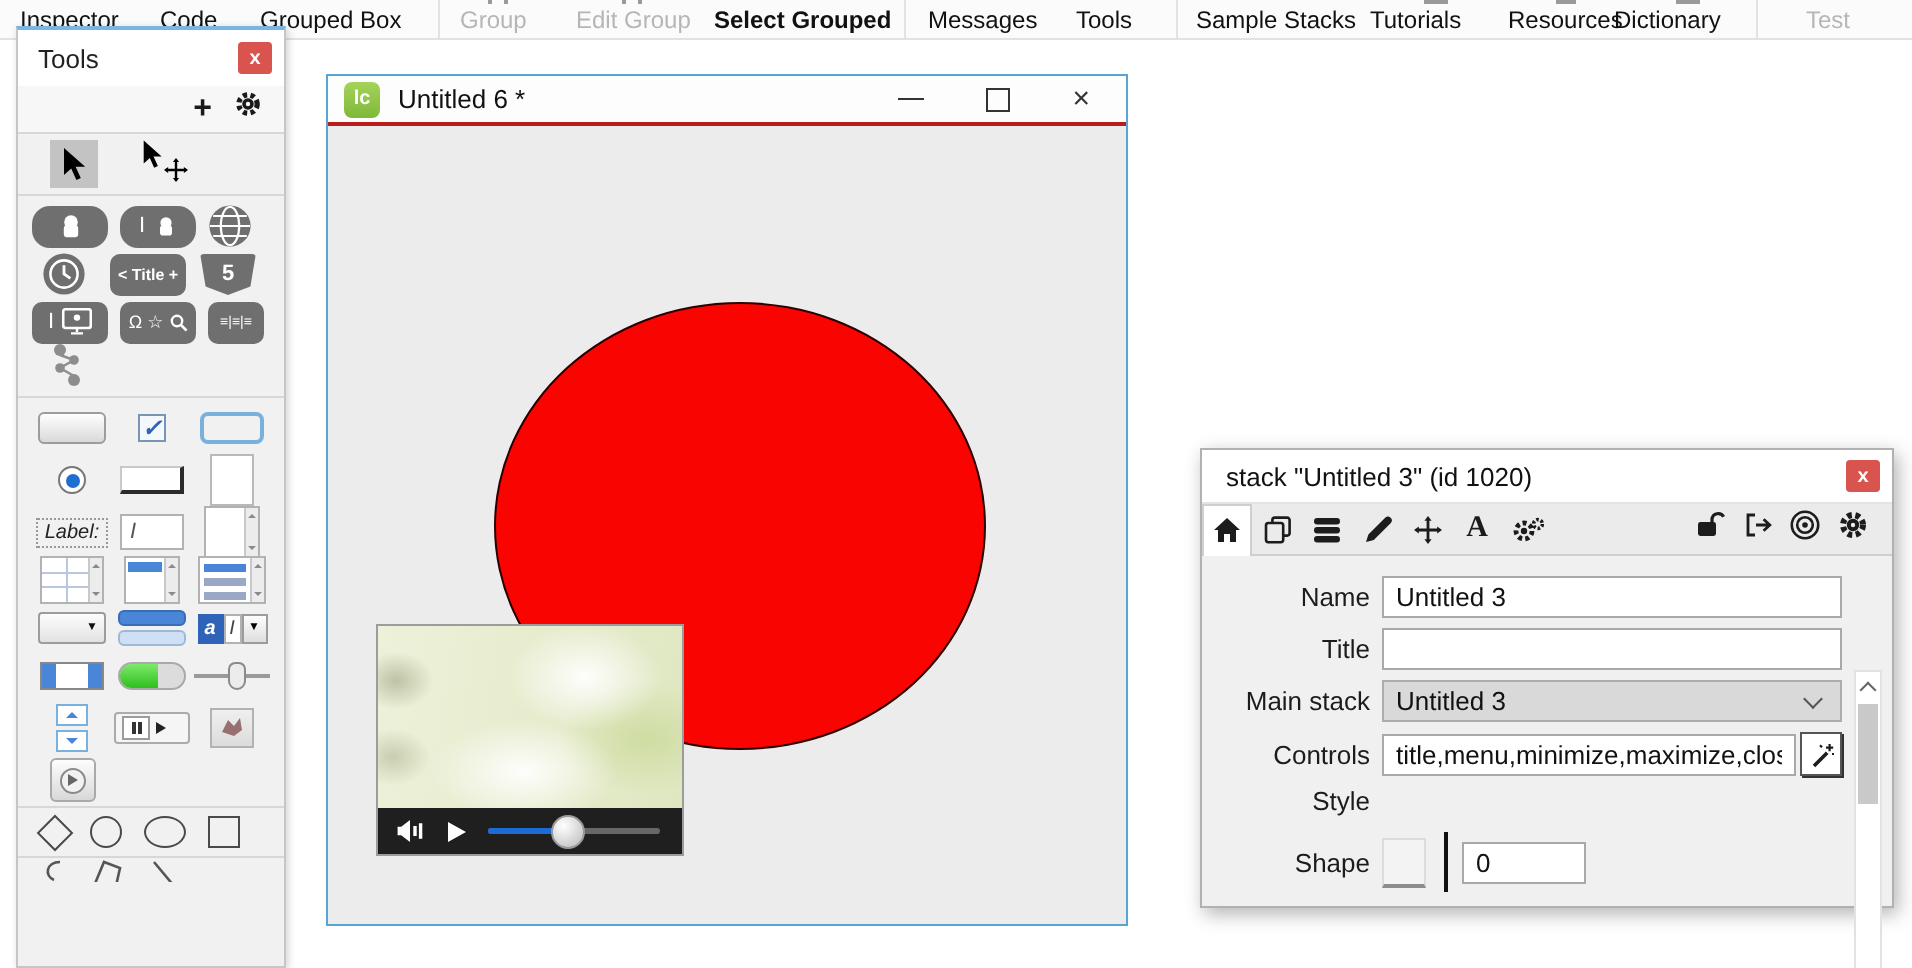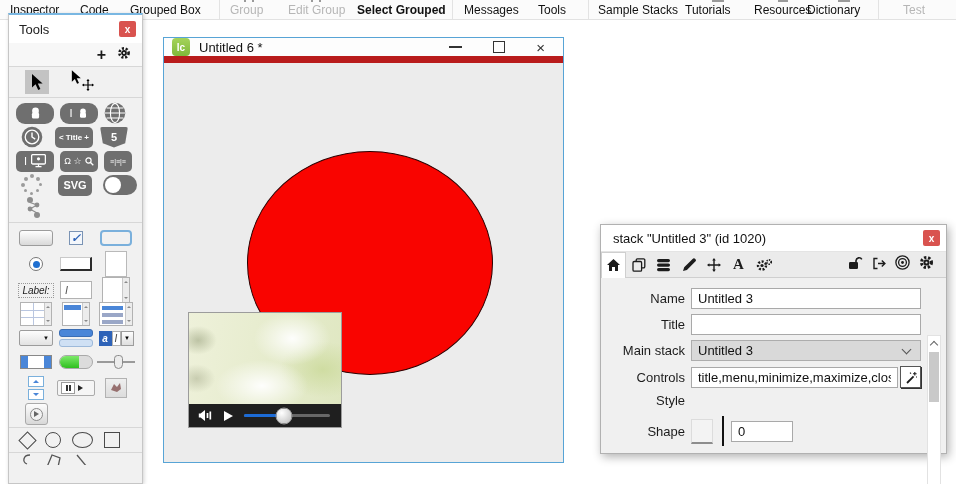--- a/index.html
+++ b/index.html
@@ -125,21 +125,21 @@
   .sh-d { width:13px; height:13px; border:1px solid #4a4a4a; transform:rotate(45deg); }
   .sh-c { width:16px; height:16px; border:1px solid #4a4a4a; border-radius:50%; }
   .sh-o { width:21px; height:16px; border:1px solid #4a4a4a; border-radius:50%; }
   .sh-s { width:16px; height:16px; border:1px solid #4a4a4a; }
   .row-partial { height:12px; overflow:hidden; padding-left:10px; display:flex; gap:12px; color:#555; }
 
   
   .stack-win { position:absolute; left:163px; top:37px; width:401px; height:426px;
                background:#ececec; border:1px solid #57a4d6; z-index:2; }
   .sw-titlebar { height:25px; background:#fdfdfd; display:flex; align-items:center;
-                 padding:0 8px; border-bottom:7px solid #b91c1c; }
+                 padding:0 8px; border-bottom:2px solid #b91c1c; }
   .sw-logo { width:18px; height:18px; border-radius:4px; background:linear-gradient(#a5d35a,#7fb83a);
              color:#fff; font-weight:bold; font-size:10px; display:flex; align-items:center;
              justify-content:center; margin-right:9px; }
   .sw-title { font-size:13px; color:#111; flex:1; }
   .sw-ctl { display:flex; align-items:center; gap:31px; margin-right:10px; }
   .sw-min { width:13px; height:1.5px; background:#333; }
   .sw-max { width:12px; height:12px; border:1.5px solid #333; }
   .sw-x { font-size:15px; color:#333; line-height:1; }
   .oval { position:absolute; left:83px; top:113px; width:246px; height:224px; border-radius:50%;
           background:#f90400; border:1px solid #2b0000; }
@@ -317,34 +317,20 @@
       <span class="chip w38" style="gap:3px">
         <span style="font-size:9px">Ω ☆</span>
         <svg width="9" height="9">
             <circle cx="3.5" cy="3.5" r="2.6" fill="none" stroke="#fff" stroke-width="1.2"></circle>
             <path d="M5.5 5.5 L8.3 8.3" stroke="#fff" stroke-width="1.3"></path>
           </svg>
       </span>
       <span class="chip w28" style="font-size:7px">≡|≡|≡</span>
     </div>
     <div class="wrow">
-      <span class="spinner" style="margin-left:5px">
-        <i style="left:9px;top:0"></i>
-          <i style="left:15px;top:3px"></i>
-          <i style="left:18px;top:9px;width:3px;height:3px"></i>
-        <i style="left:15px;top:15px;width:3px;height:3px"></i>
-          <i style="left:9px;top:18px;width:3px;height:3px"></i>
-        <i style="left:3px;top:15px;width:3px;height:3px"></i>
-          <i style="left:0;top:9px"></i>
-          <i style="left:3px;top:3px"></i>
-      </span>
-      <span class="chip w34 svg-txt" style="margin-left:9px">SVG</span>
-      <span class="toggle-ico" style="margin-left:5px"></span>
-    </div>
-    <div class="wrow">
       <span style="margin-left:8px">
         <svg width="20" height="23">
             <g fill="#8d8d8d">
               <circle cx="6" cy="4" r="3"></circle>
               <circle cx="13" cy="9" r="2.4"></circle>
               <circle cx="6" cy="13" r="2.4"></circle>
               <circle cx="13" cy="19" r="3"></circle>
             </g>
             <g stroke="#8d8d8d" stroke-width="1.2" fill="none">
               <path d="M6 6.5 L13 9 L6 13 L13 17"></path>

